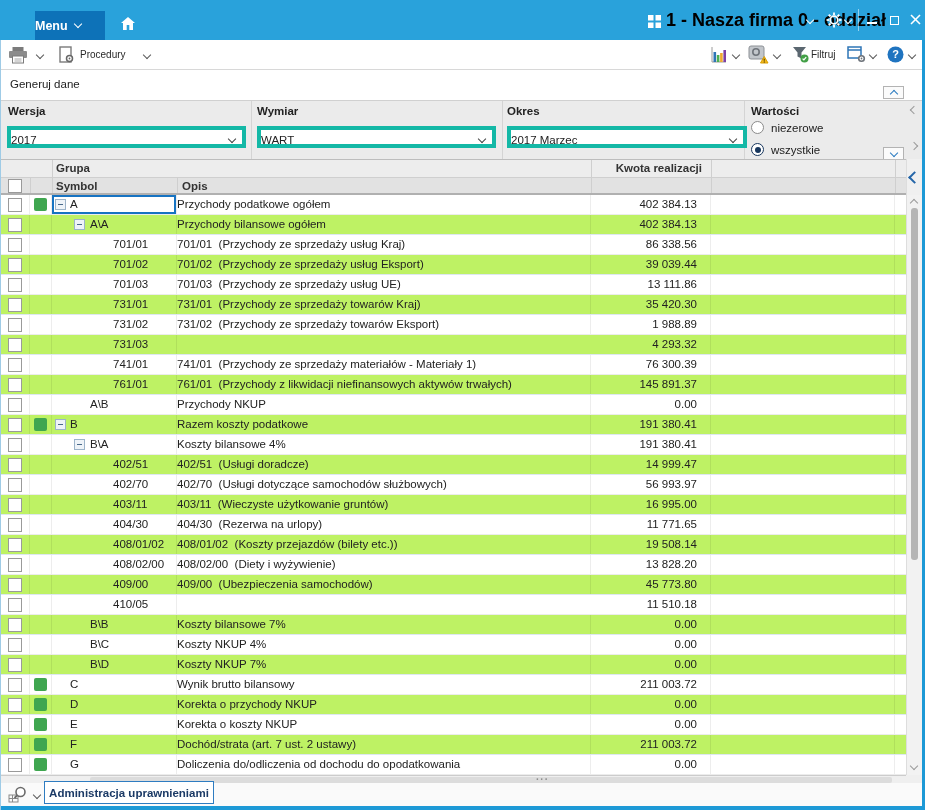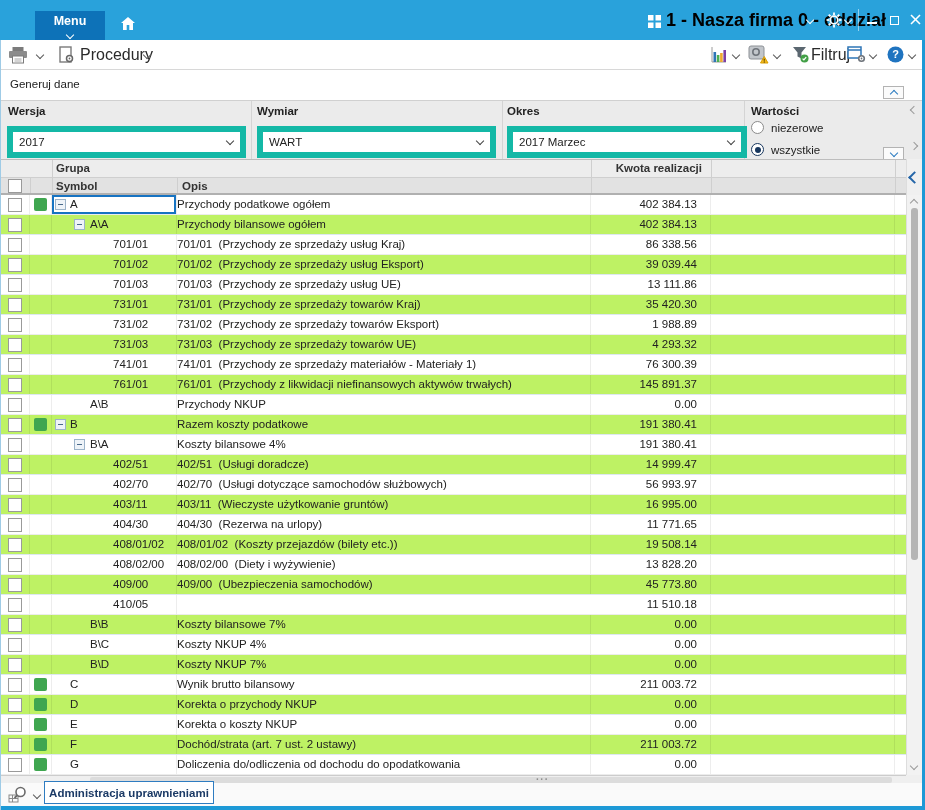--- a/index.html
+++ b/index.html
@@ -3,21 +3,21 @@
 <meta charset="utf-8">
 <style>
   html,body{margin:0;padding:0;background:#cfd6dc;}
   .window{position:relative;width:925px;height:810px;background:#fff;overflow:hidden;
           font-family:"Liberation Sans",sans-serif;color:#222;}
 
   
   .titlebar{position:absolute;left:0;top:0;width:925px;height:40px;background:#29a2db;}
   .menu-btn{position:absolute;left:35px;top:11px;width:70px;height:29px;background:#0d72b8;
             color:#fff;font-weight:bold;font-size:12.5px;display:flex;align-items:center;
-            justify-content:center;gap:7px;cursor:pointer;flex-direction:column;}
+            gap:7px;cursor:pointer;}
   .home-btn{position:absolute;left:110px;top:11px;width:35px;height:29px;display:flex;
             align-items:center;justify-content:center;cursor:pointer;}
   .tab{position:absolute;left:145px;top:8px;width:148px;height:32px;background:#fff;
        color:#1a1a1a;font-weight:bold;font-size:12px;display:flex;align-items:center;justify-content:center;}
   .apps-icon{position:absolute;left:648px;top:14px;}
   .company{position:absolute;left:666px;top:0;height:40px;line-height:40px;color:#000000;
            font-weight:bold;font-size:18px;cursor:pointer;}
   .tb-chev1{position:absolute;left:807px;top:17px;}
   .tb-gear{position:absolute;left:826px;top:12px;cursor:pointer;}
   .tb-chev2{position:absolute;left:845px;top:17px;}
@@ -34,38 +34,38 @@
   .chev.s{width:5px;height:5px;border-width:1.4px;}
   .chev.left{transform:rotate(135deg);}
   .chev.right{transform:rotate(-45deg);}
   .chev.up{transform:rotate(225deg);}
   .white{color:#fff;} .gray{color:#5a5a5a;} .lgray{color:#9a9a9a;}
 
   
   .toolbar{position:absolute;left:0;top:40px;width:925px;height:30px;background:#fff;
            border-bottom:1px solid #d8d8d8;box-sizing:border-box;}
   .tool{position:absolute;cursor:pointer;}
-  .tool-label{font-size:16px;color:#2a2a2a;line-height:29px;position:absolute;cursor:pointer;}
+  .tool-label{font-size:10px;color:#2a2a2a;line-height:29px;position:absolute;cursor:pointer;}
 
   
   .generate-bar{position:absolute;left:0;top:70px;width:925px;height:30px;background:#fff;}
   .generate-label{position:absolute;left:10px;top:0;line-height:29px;font-size:11.5px;color:#222;cursor:pointer;}
   .mini-btn{position:absolute;width:21px;height:13px;border:1px solid #b3b3b3;background:#fbfbfb;
             box-sizing:border-box;display:flex;align-items:center;justify-content:center;cursor:pointer;}
   .mini-btn .chev{width:5px;height:5px;border-width:1.6px;color:#2b7bc0;}
   .collapse-up{left:883px;top:16px;} .collapse-up .chev{transform:rotate(225deg);margin-top:3px;}
   .collapse-down{left:883px;top:46px;} .collapse-down .chev{transform:rotate(45deg);margin-bottom:2px;}
 
   
   .filter-panel{position:absolute;left:0;top:100px;width:925px;height:60px;background:#ebebeb;
                 border-top:1px solid #d0d0d0;border-bottom:1px solid #c3c3c3;box-sizing:border-box;}
   .fdiv{position:absolute;top:0;bottom:0;width:1px;background:#d4d4d4;}
   .flabel{position:absolute;top:4px;font-size:11.5px;font-weight:bold;color:#222;}
-  .fselect{position:absolute;top:25px;height:32px;background:#fff;border:6px solid #14b8a6;
-           box-sizing:border-box;font-size:11.5px;color:#222;line-height:20px;padding-left:6px;cursor:pointer;}
+  .fselect{position:absolute;top:25px;height:22px;background:#fff;border:4px solid #14b8a6;
+           box-sizing:border-box;font-size:11.5px;color:#222;line-height:20px;cursor:pointer;}
   .fselect .chev{position:absolute;right:7px;top:6px;color:#444;}
   .radio-row{position:absolute;display:flex;align-items:center;gap:7px;font-size:11.5px;color:#222;cursor:pointer;}
   .radio{width:13px;height:13px;border:1px solid #8b8b8b;border-radius:50%;background:#fff;
          box-sizing:border-box;position:relative;}
   .radio.sel{border-color:#17365d;}
   .radio.sel::after{content:"";position:absolute;left:2.5px;top:2.5px;width:6px;height:6px;
                     border-radius:50%;background:#17365d;}
   .fnav{position:absolute;left:911px;cursor:pointer;}
 
   
@@ -441,21 +441,20 @@
     <div class="cell c-cb">
       <span class="checkbox"></span>
     </div>
     <div class="cell c-green">
       
     </div>
     <div class="cell c-sym lvl2">
 
       <span class="sym-label">731/03</span>
     </div>
-    <div class="cell c-opis">731/03  (Przychody ze sprzedaży towarów UE)</div>
     <div class="cell c-kwota">4 293.32</div>
     <div class="cell c-fill"></div>
   </div>
       <div class="row">
     <div class="cell c-cb">
       <span class="checkbox"></span>
     </div>
     <div class="cell c-green">
       
     </div>

